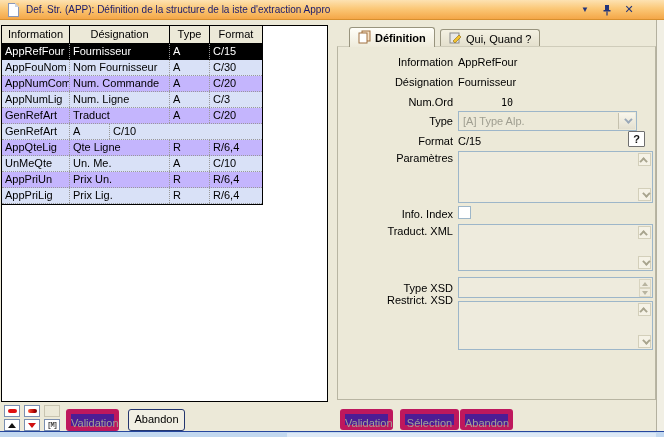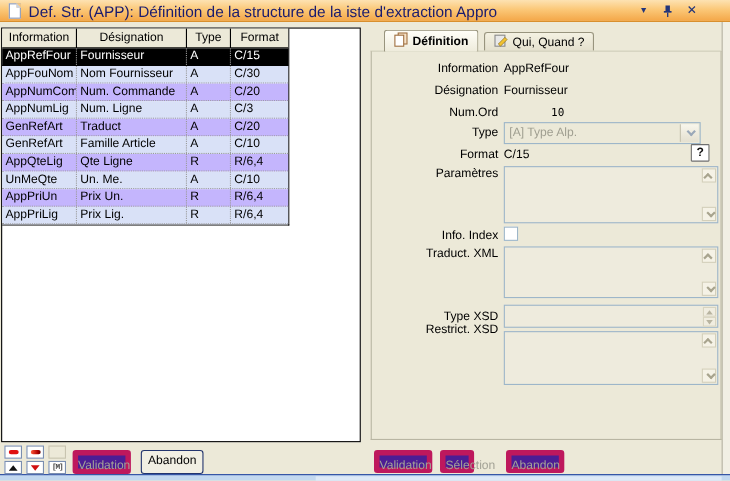--- a/index.html
+++ b/index.html
@@ -8,21 +8,21 @@
   *{box-sizing:border-box;}
 
   
   .titlebar{position:absolute;left:0;top:0;width:664px;height:20px;
     background:linear-gradient(180deg,#fde2b2 0%,#fbc878 45%,#f4a748 100%);
     display:flex;align-items:center;border-bottom:1px solid #d88f2e;}
   .doc-icon{width:11px;height:14px;background:#fff;border:1px solid #8a98b8;margin-left:8px;
     position:relative;flex:0 0 auto;}
   .doc-icon::after{content:"";position:absolute;right:-1px;top:-1px;width:0;height:0;
     border-left:4px solid #c8d2e4;border-top:4px solid #f8c880;}
-  .title-text{margin-left:7px;color:#191b6e;font-size:14px;white-space:nowrap;}
+  .title-text{margin-left:7px;color:#191b6e;font-size:10px;white-space:nowrap;}
   .tb-controls{margin-left:auto;display:flex;align-items:center;gap:8px;margin-right:28px;}
   .tb-btn{width:14px;height:14px;display:flex;align-items:center;justify-content:center;
     color:#23357a;cursor:default;}
   .tb-chevron{font-size:8px;}
   .tb-close{font-size:11px;font-weight:bold;}
   .pin-svg{display:block;}
 
   
   .table-panel{position:absolute;left:1px;top:25px;width:327px;height:377px;
     background:#fff;border:1px solid #000;}
@@ -163,21 +163,20 @@
       <div class="c c4">C/3</div>
     </div>
     <div class="row">
       <div class="c c1">GenRefArt</div>
       <div class="c c2">Traduct</div>
       <div class="c c3">A</div>
       <div class="c c4">C/20</div>
     </div>
     <div class="row alt">
       <div class="c c1">GenRefArt</div>
-      <div class="c c2">Famille Article</div>
       <div class="c c3">A</div>
       <div class="c c4">C/10</div>
     </div>
     <div class="row">
       <div class="c c1">AppQteLig</div>
       <div class="c c2">Qte Ligne</div>
       <div class="c c3">R</div>
       <div class="c c4">R/6,4</div>
     </div>
     <div class="row alt">
@@ -299,19 +298,19 @@
     <span class="tri-dn"></span>
   </div>
 <div class="icon-btn" style="left:44px;top:419px">
     <span class="m-glyph">[M]</span>
   </div>
 
 <div class="btn btn-disabled" style="left:66px;top:409px;width:53px;height:22px">Validation</div>
 <div class="btn btn-default" style="left:128px;top:409px;width:57px;height:22px">Abandon</div>
 
 <div class="btn btn-disabled" style="left:340px;top:409px;width:53px">Validation</div>
-<div class="btn btn-disabled" style="left:400px;top:409px;width:31px">Sélection</div>
+<div class="btn btn-disabled" style="left:400px;top:409px;width:59px">Sélection</div>
 <div class="btn btn-disabled" style="left:460px;top:409px;width:53px">Abandon</div>
 
 <div class="right-strip"></div>
 <div class="bottom-strip">
   <div class="bottom-notch"></div>
 </div>
 
 </body></html>

